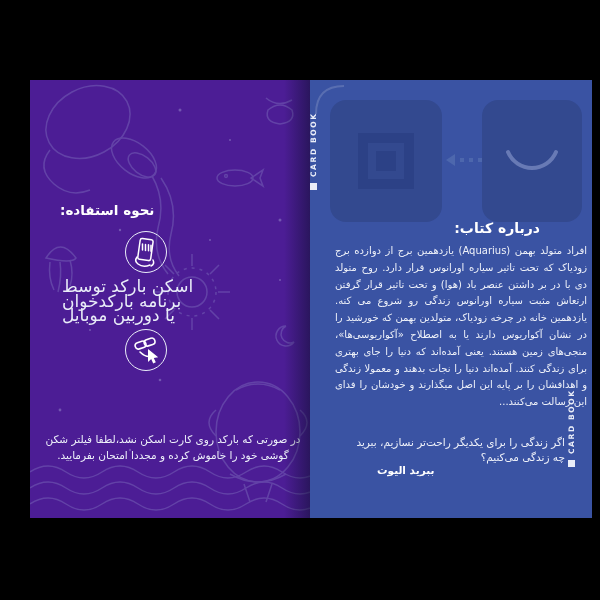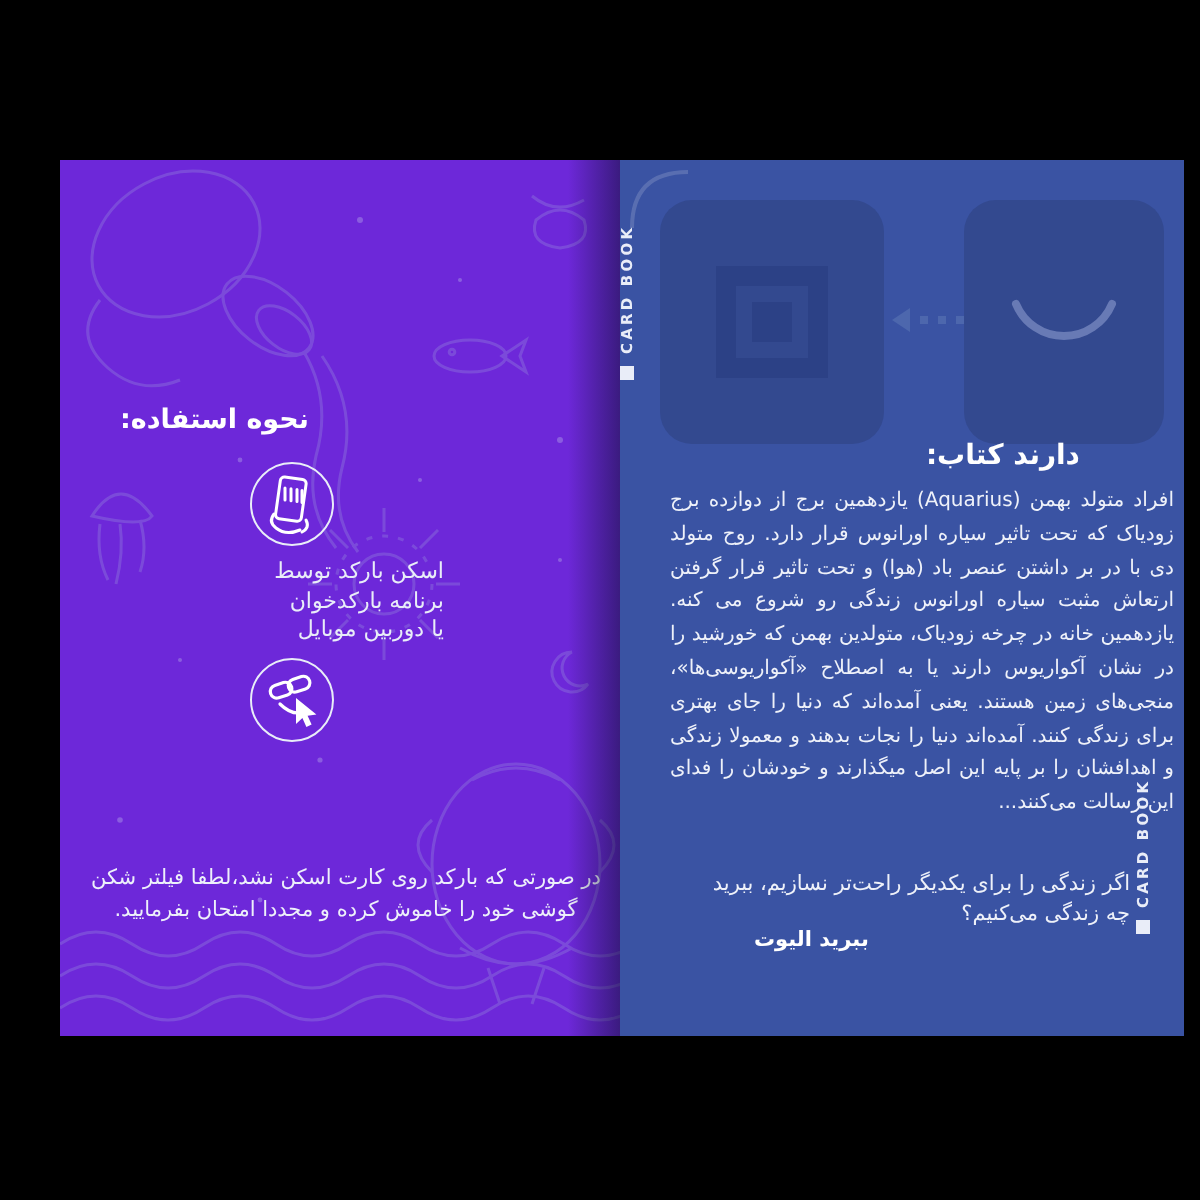--- a/index.html
+++ b/index.html
@@ -1,35 +1,35 @@
 <!DOCTYPE html>
 <html lang="fa"><head>
 <meta charset="utf-8">
 <style>
   html,body{margin:0;padding:0;}
   body{
     width:600px;height:600px;background:#000;overflow:hidden;position:relative;
     font-family:"DejaVu Sans",sans-serif;
   }
   .panel{position:absolute;overflow:hidden;}
-  .panel-left{left:30px;top:80px;width:280px;height:438px;background:#6d28d9;}
+  .panel-left{left:30px;top:80px;width:280px;height:438px;background:#4c1d95;}
   .panel-right{left:310px;top:80px;width:282px;height:438px;background:#3a53a3;}
   .artwork{position:absolute;left:0;top:0;}
   .spine-shadow{position:absolute;right:0;top:0;bottom:0;width:26px;
     background:linear-gradient(to right,rgba(8,14,38,0),rgba(8,14,38,0.5));}
 
   
   .usage-heading{position:absolute;top:122px;left:30px;width:150px;margin:0;
     direction:rtl;text-align:left;color:#ffffff;font-size:13.5px;font-weight:bold;}
   .circle-icon{position:absolute;left:95px;width:42px;height:42px;border:1.6px solid #e9edf8;
     border-radius:50%;box-sizing:border-box;display:flex;align-items:center;justify-content:center;}
   .icon-1{top:151px;}
   .icon-2{top:249px;}
-  .step-text{position:absolute;left:32px;width:160px;margin:0;direction:rtl;text-align:right;
-    color:#e9edf8;font-size:11px;line-height:14.5px;white-space:pre-line;}
+  .step-text{position:absolute;left:32px;width:160px;margin:0;direction:rtl;text-align:left;
+    color:#e9edf8;font-size:17px;line-height:14.5px;white-space:pre-line;}
   .step-text-1{top:199px;}
   .step-text-2{top:295px;}
   .usage-footnote{position:absolute;left:8px;right:2px;top:351px;margin:0;direction:rtl;
     text-align:center;color:#edf0fa;font-size:10.5px;line-height:16px;}
 
   
   .deco-corner{position:absolute;left:0;top:0;}
   .deco-square{position:absolute;background:#33498f;border-radius:16px;}
   .deco-square-a{left:20px;top:20px;width:112px;height:122px;}
   .deco-square-b{left:172px;top:20px;width:100px;height:122px;}
@@ -182,21 +182,21 @@
     <svg class="crescent" width="100" height="122" viewBox="0 0 100 122">
       <path d="M26,52 a 26 26 0 0 0 48,0" fill="none" stroke="#93a3d6" stroke-width="4" stroke-linecap="round" opacity="0.55"></path>
     </svg>
   </div>
 
   <div class="brand-vert brand-1">
     <span class="brand-square"></span>
     <span>CARD BOOK</span>
   </div>
 
-  <h2 class="about-heading">دارند کتاب:</h2>
+  <h2 class="about-heading">درباره کتاب:</h2>
 
   <p class="about-text">افراد متولد بهمن (Aquarius) یازدهمین برج از دوازده برج زودیاک که تحت تاثیر سیاره اورانوس قرار دارد. روح متولد دی با در بر داشتن عنصر باد (هوا) و تحت تاثیر قرار گرفتن ارتعاش مثبت سیاره اورانوس زندگی رو شروع می کنه. یازدهمین خانه در چرخه زودیاک، متولدین بهمن که خورشید را در نشان آکواریوس دارند یا به اصطلاح «آکواریوسی‌ها»، منجی‌های زمین هستند. یعنی آمده‌اند که دنیا را جای بهتری برای زندگی کنند. آمده‌اند دنیا را نجات بدهند و معمولا زندگی و اهدافشان را بر پایه این اصل میگذارند و خودشان را فدای این رسالت می‌کنند...</p>
 
   <p class="quote-text">اگر زندگی را برای یکدیگر راحت‌تر نسازیم، ببرید چه زندگی می‌کنیم؟</p>
   <p class="quote-author">ببرید الیوت</p>
 
   <div class="brand-vert brand-2">
     <span class="brand-square"></span>
     <span>CARD BOOK</span>
   </div>

